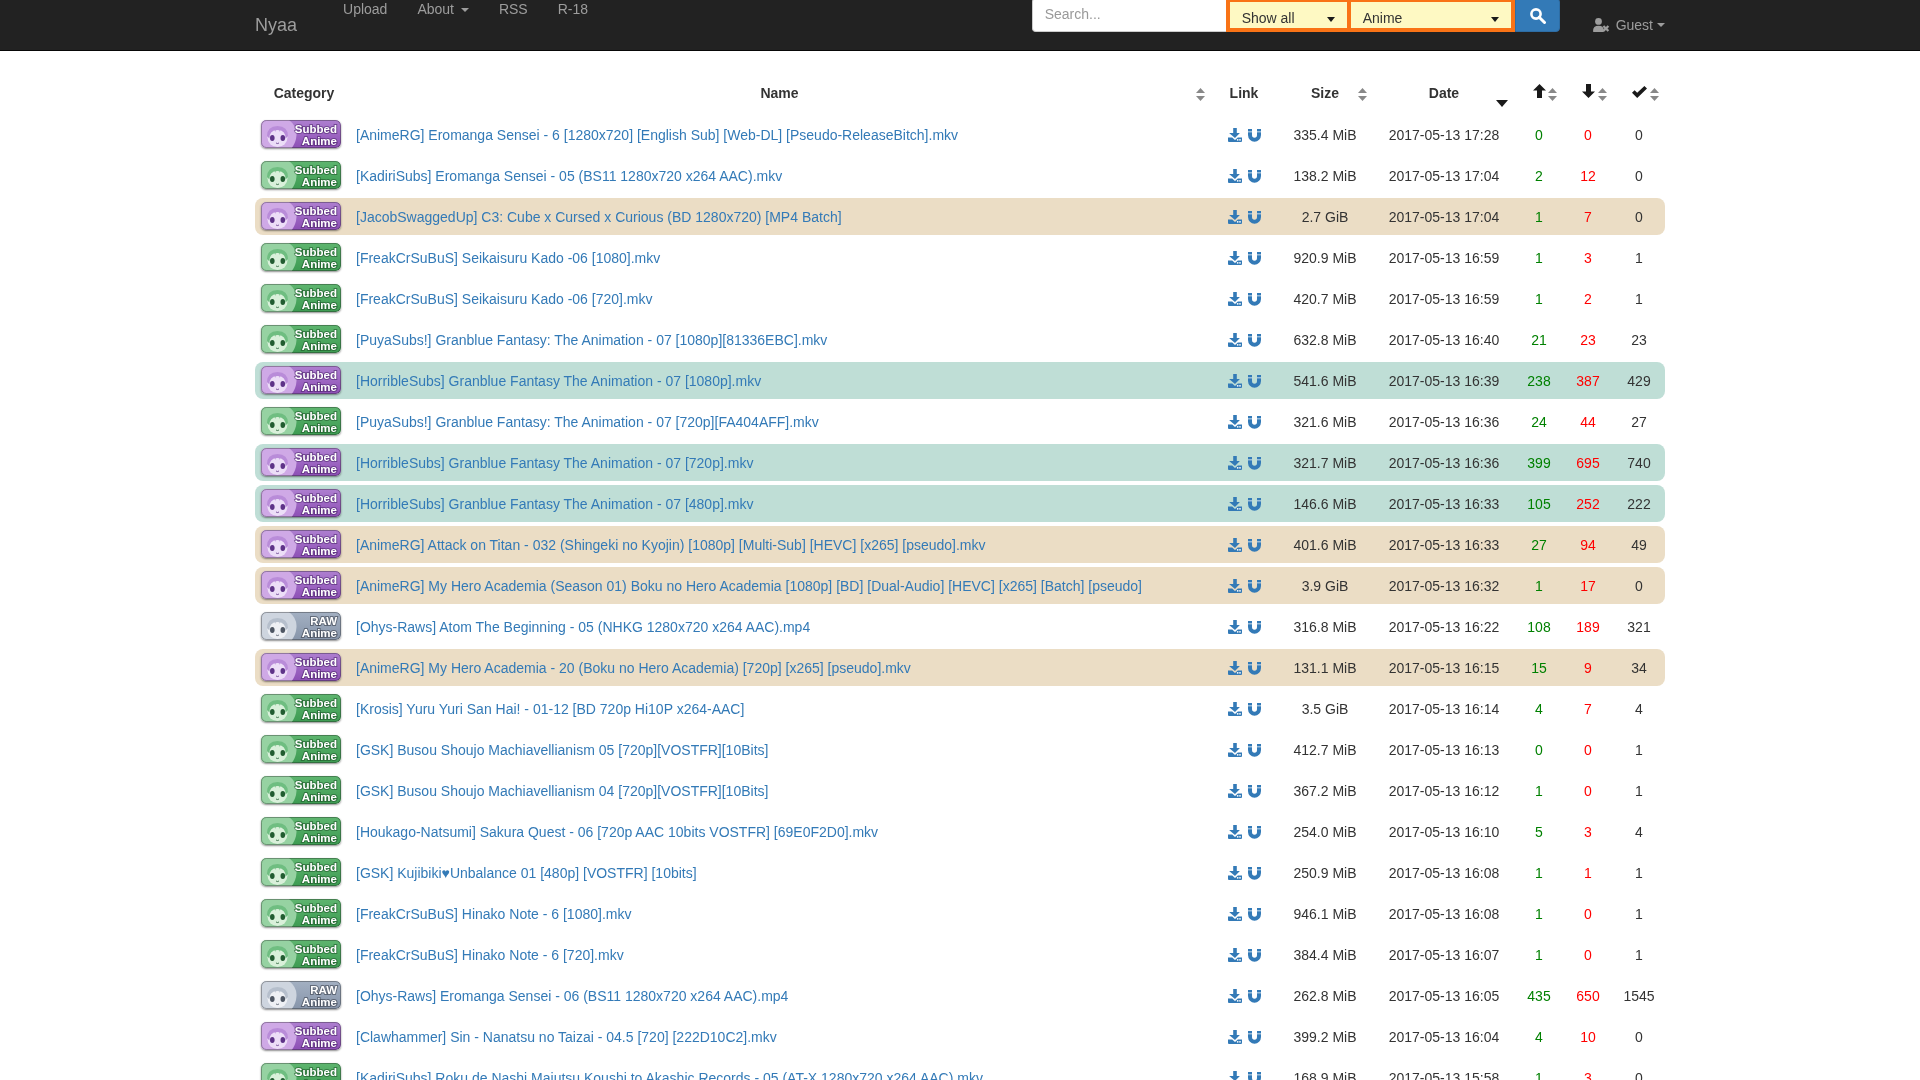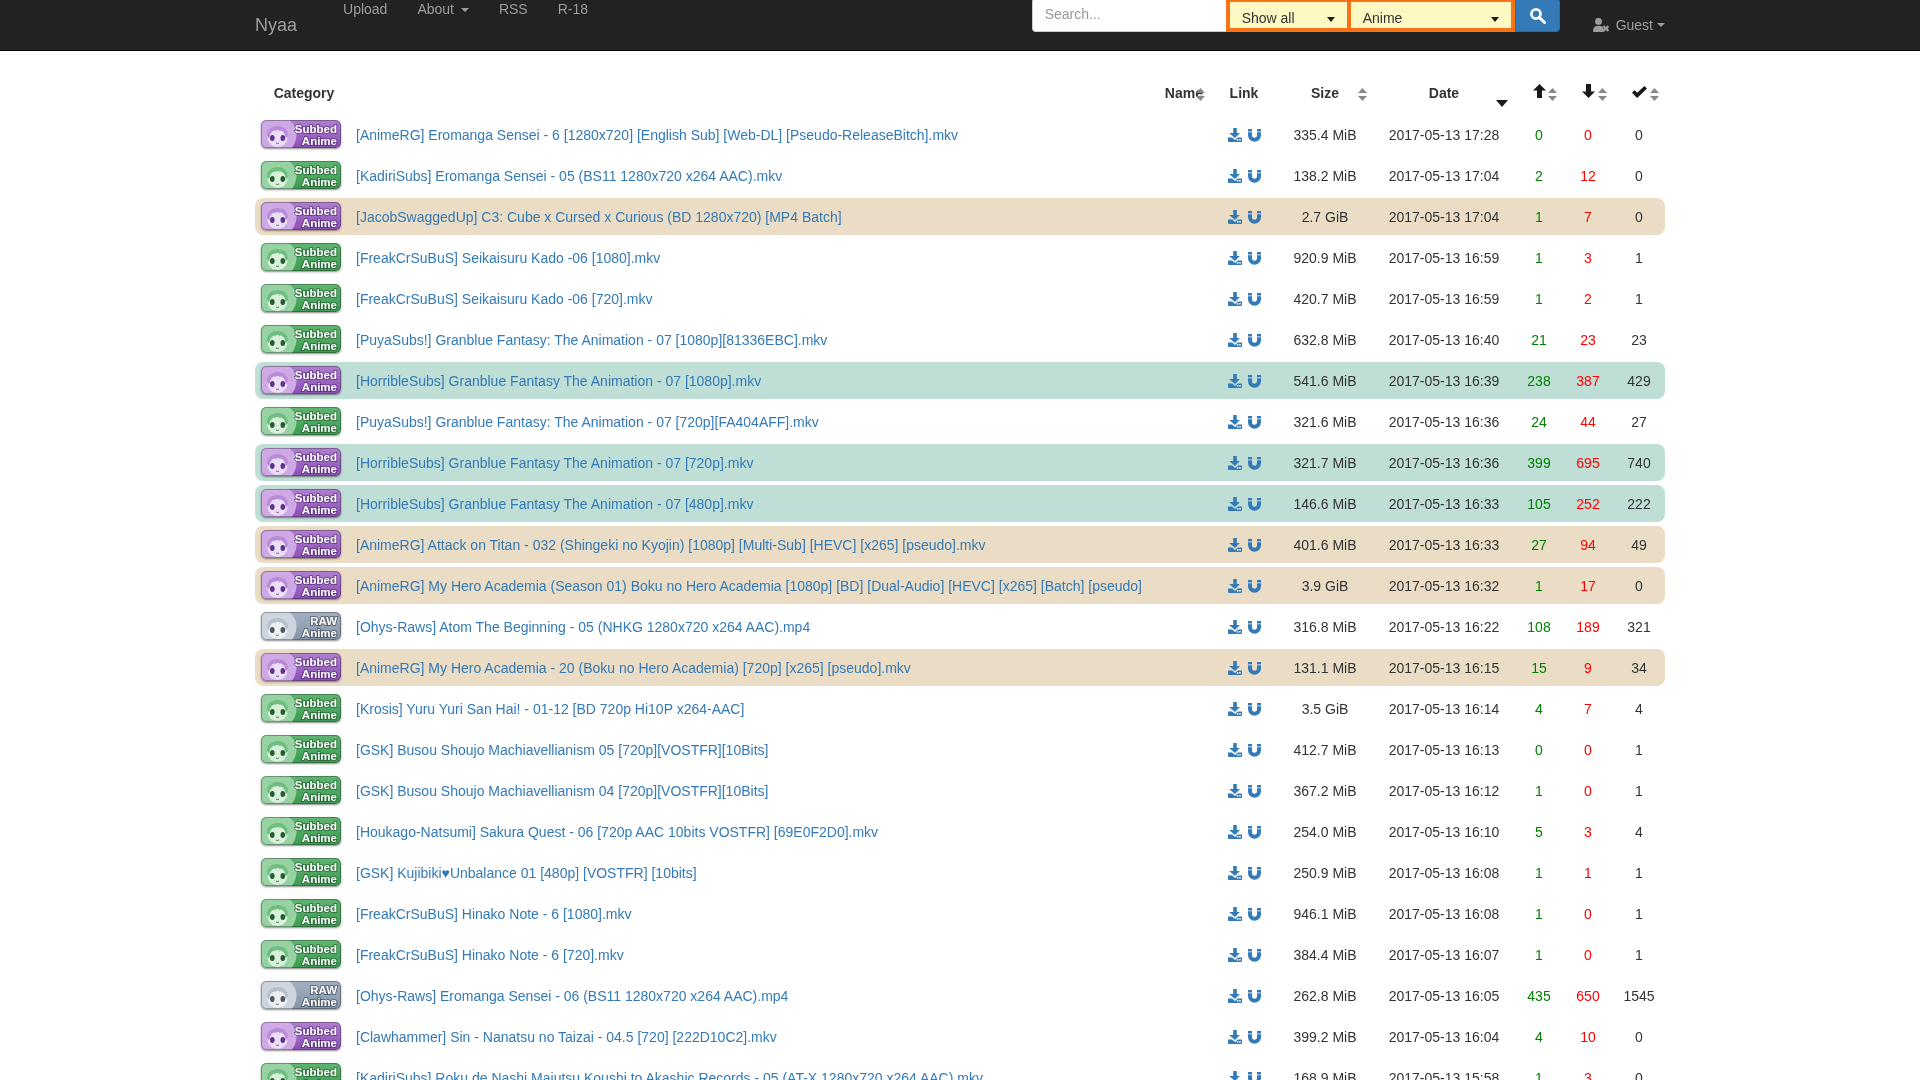--- a/index.html
+++ b/index.html
@@ -21,21 +21,21 @@
 .guest{color:#9d9d9d;padding:15px 0 15px 33px;display:flex;align-items:center;line-height:20px}
 .guest svg{margin-right:6px}
 .container{width:1440px;margin:0 auto;padding:0 15px}
 table.tl{width:1410px;table-layout:fixed;border-collapse:separate;border-spacing:0 4px;margin-top:21px}
 .tl th{font-weight:bold;color:#333;padding:8px;position:relative}
 .tl td{padding:6px 8px 2px;height:37px}
 .tl td,.tl th{vertical-align:middle}
 .col-cat{width:90px}.col-name{width:866px}.col-link{width:66px}.col-size{width:96px}.col-date{width:142px}.col-s{width:48px}.col-l{width:50px}.col-c{width:52px}
 th.tc,td.tc{text-align:center}
 th.tl-h{text-align:center;padding-left:16px}
-th.nm{text-align:right;padding-left:11px}
+th.nm{text-align:center;padding-left:11px}
 td.nm{padding-left:11px;white-space:nowrap;overflow:hidden}
 td.cat{padding:4px 0 4px 6px;vertical-align:middle}
 .ci{display:block;border-radius:5px;box-shadow:0 1px 2px rgba(0,0,0,.45)}
 tr.danger td{background:#ebddc5}
 tr.success td{background:#bfded6}
 tr td:first-child{border-radius:8px 0 0 8px}
 tr td:last-child{border-radius:0 8px 8px 0}
 .sp{position:absolute;right:6px;top:12px}
 .cd{position:absolute;right:7px;top:17px}
 .green{color:green}.red{color:red}

